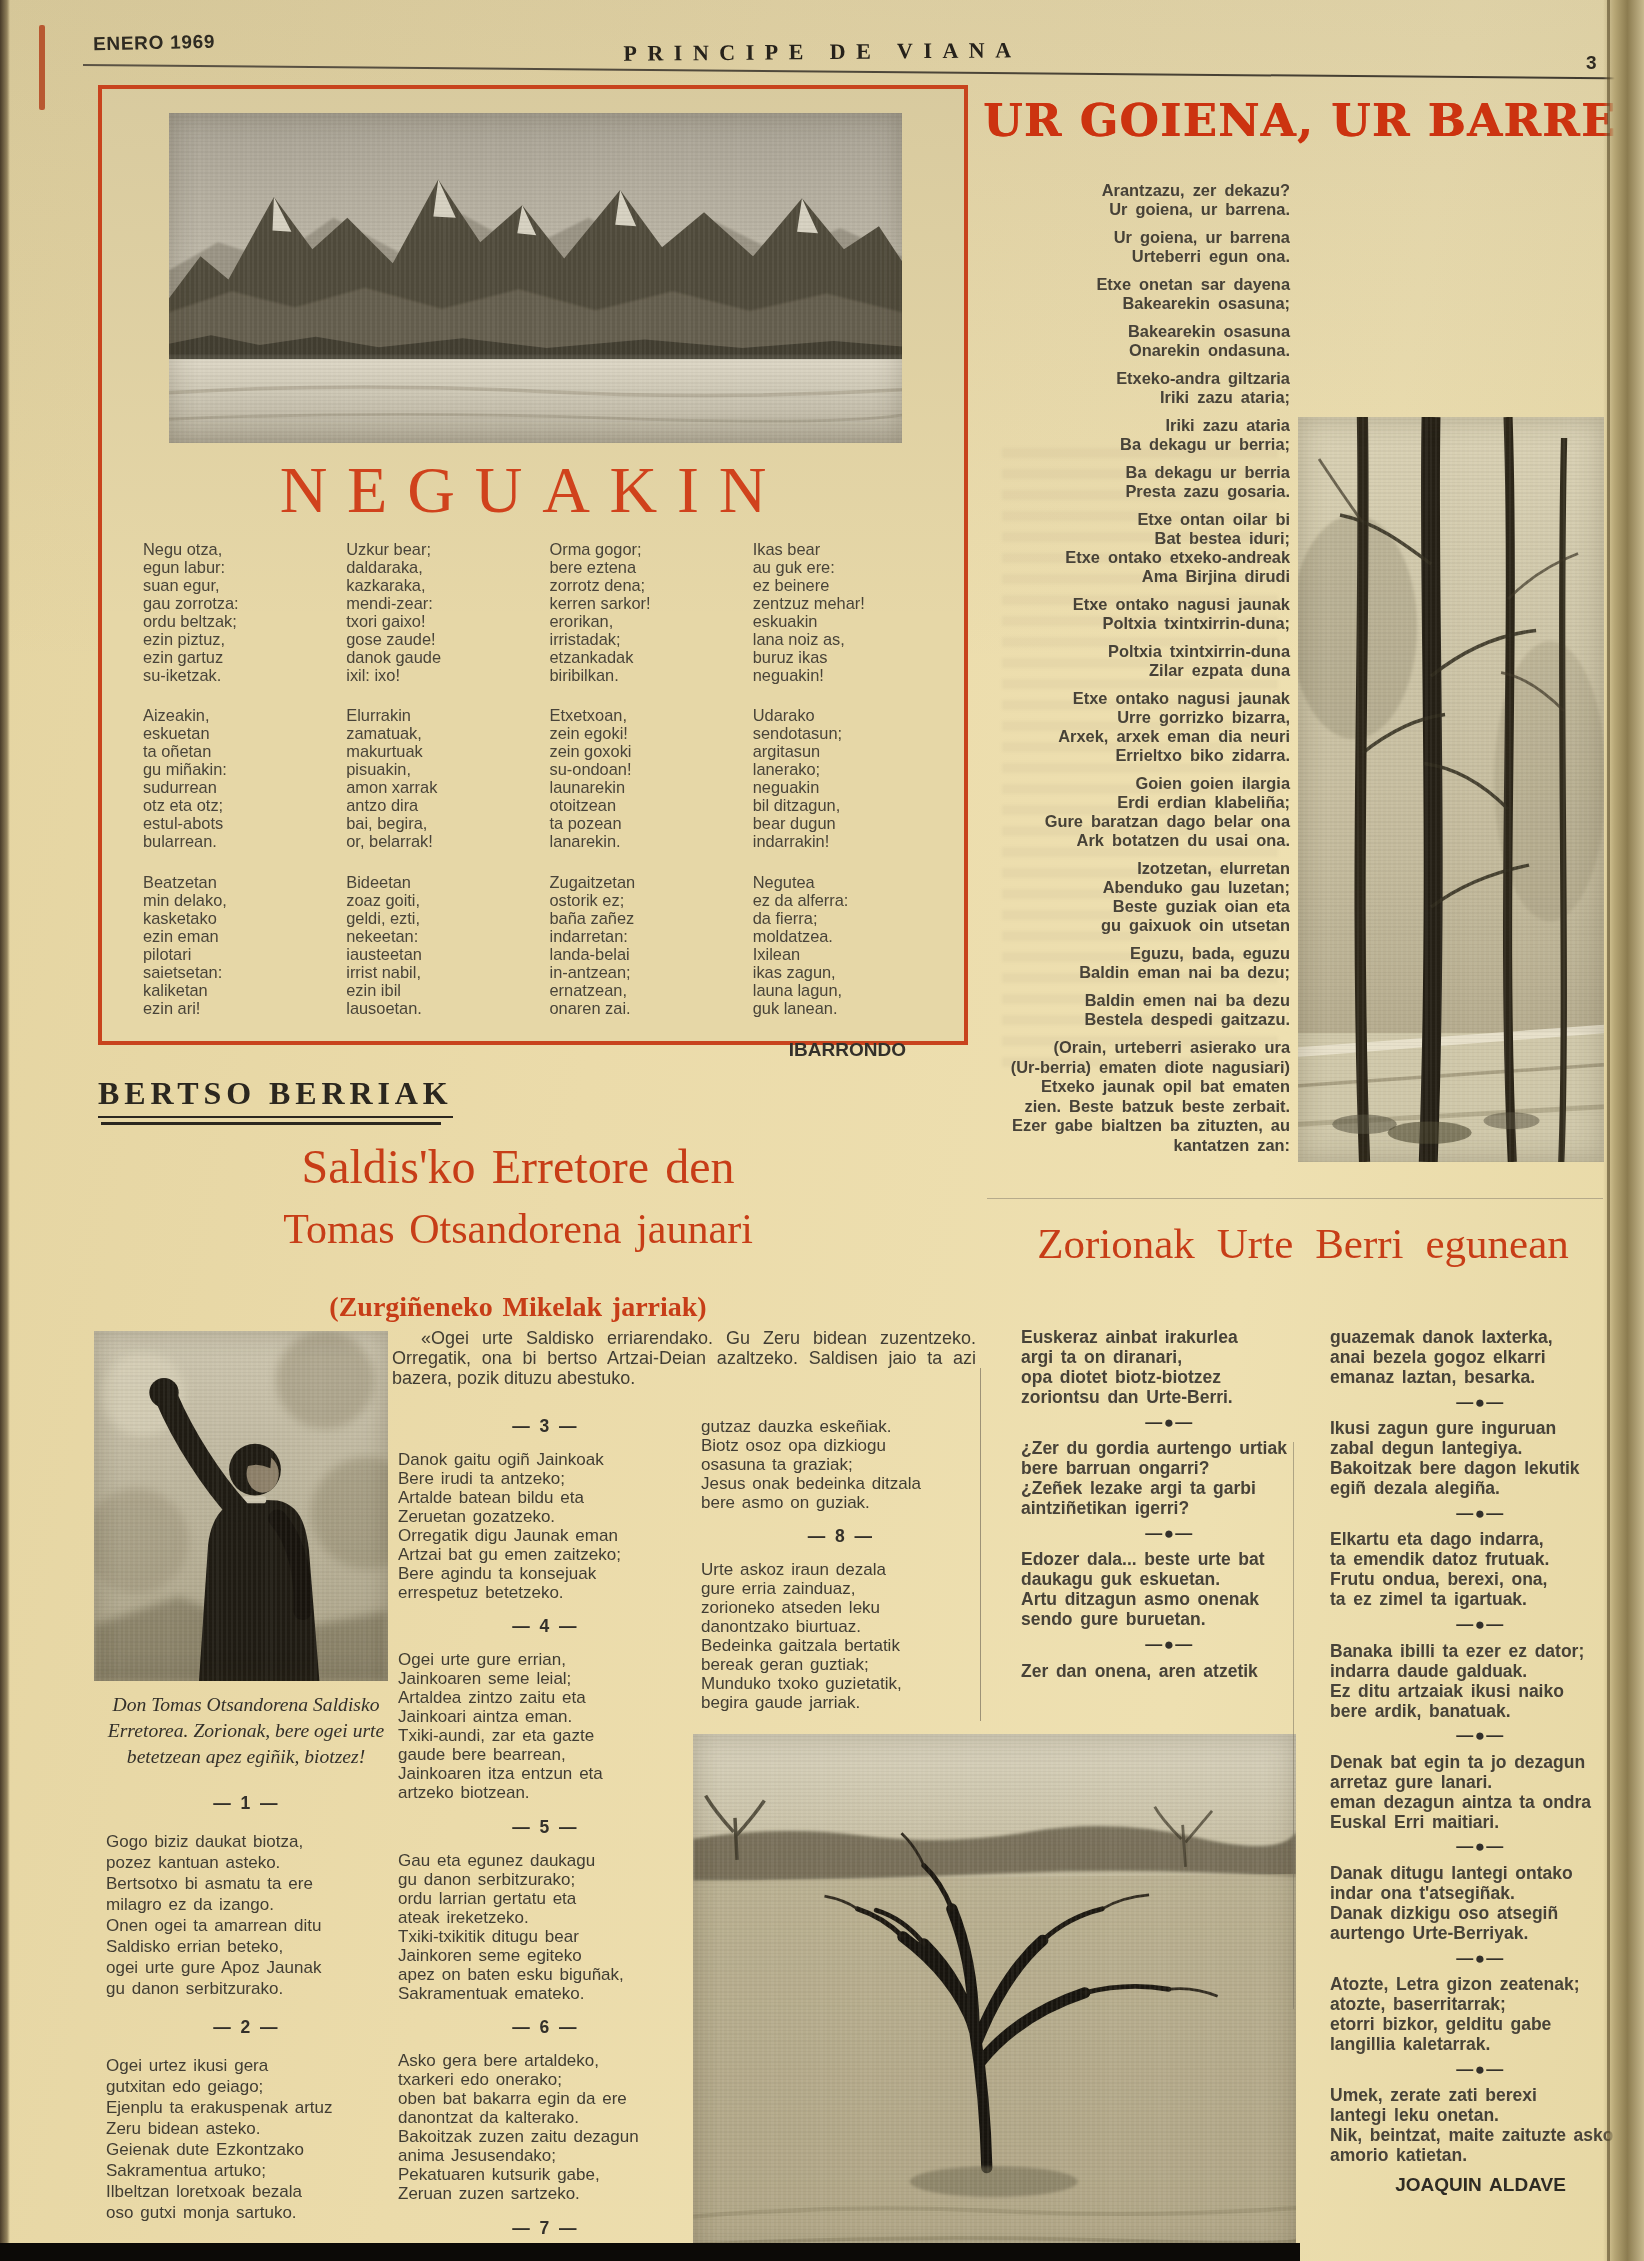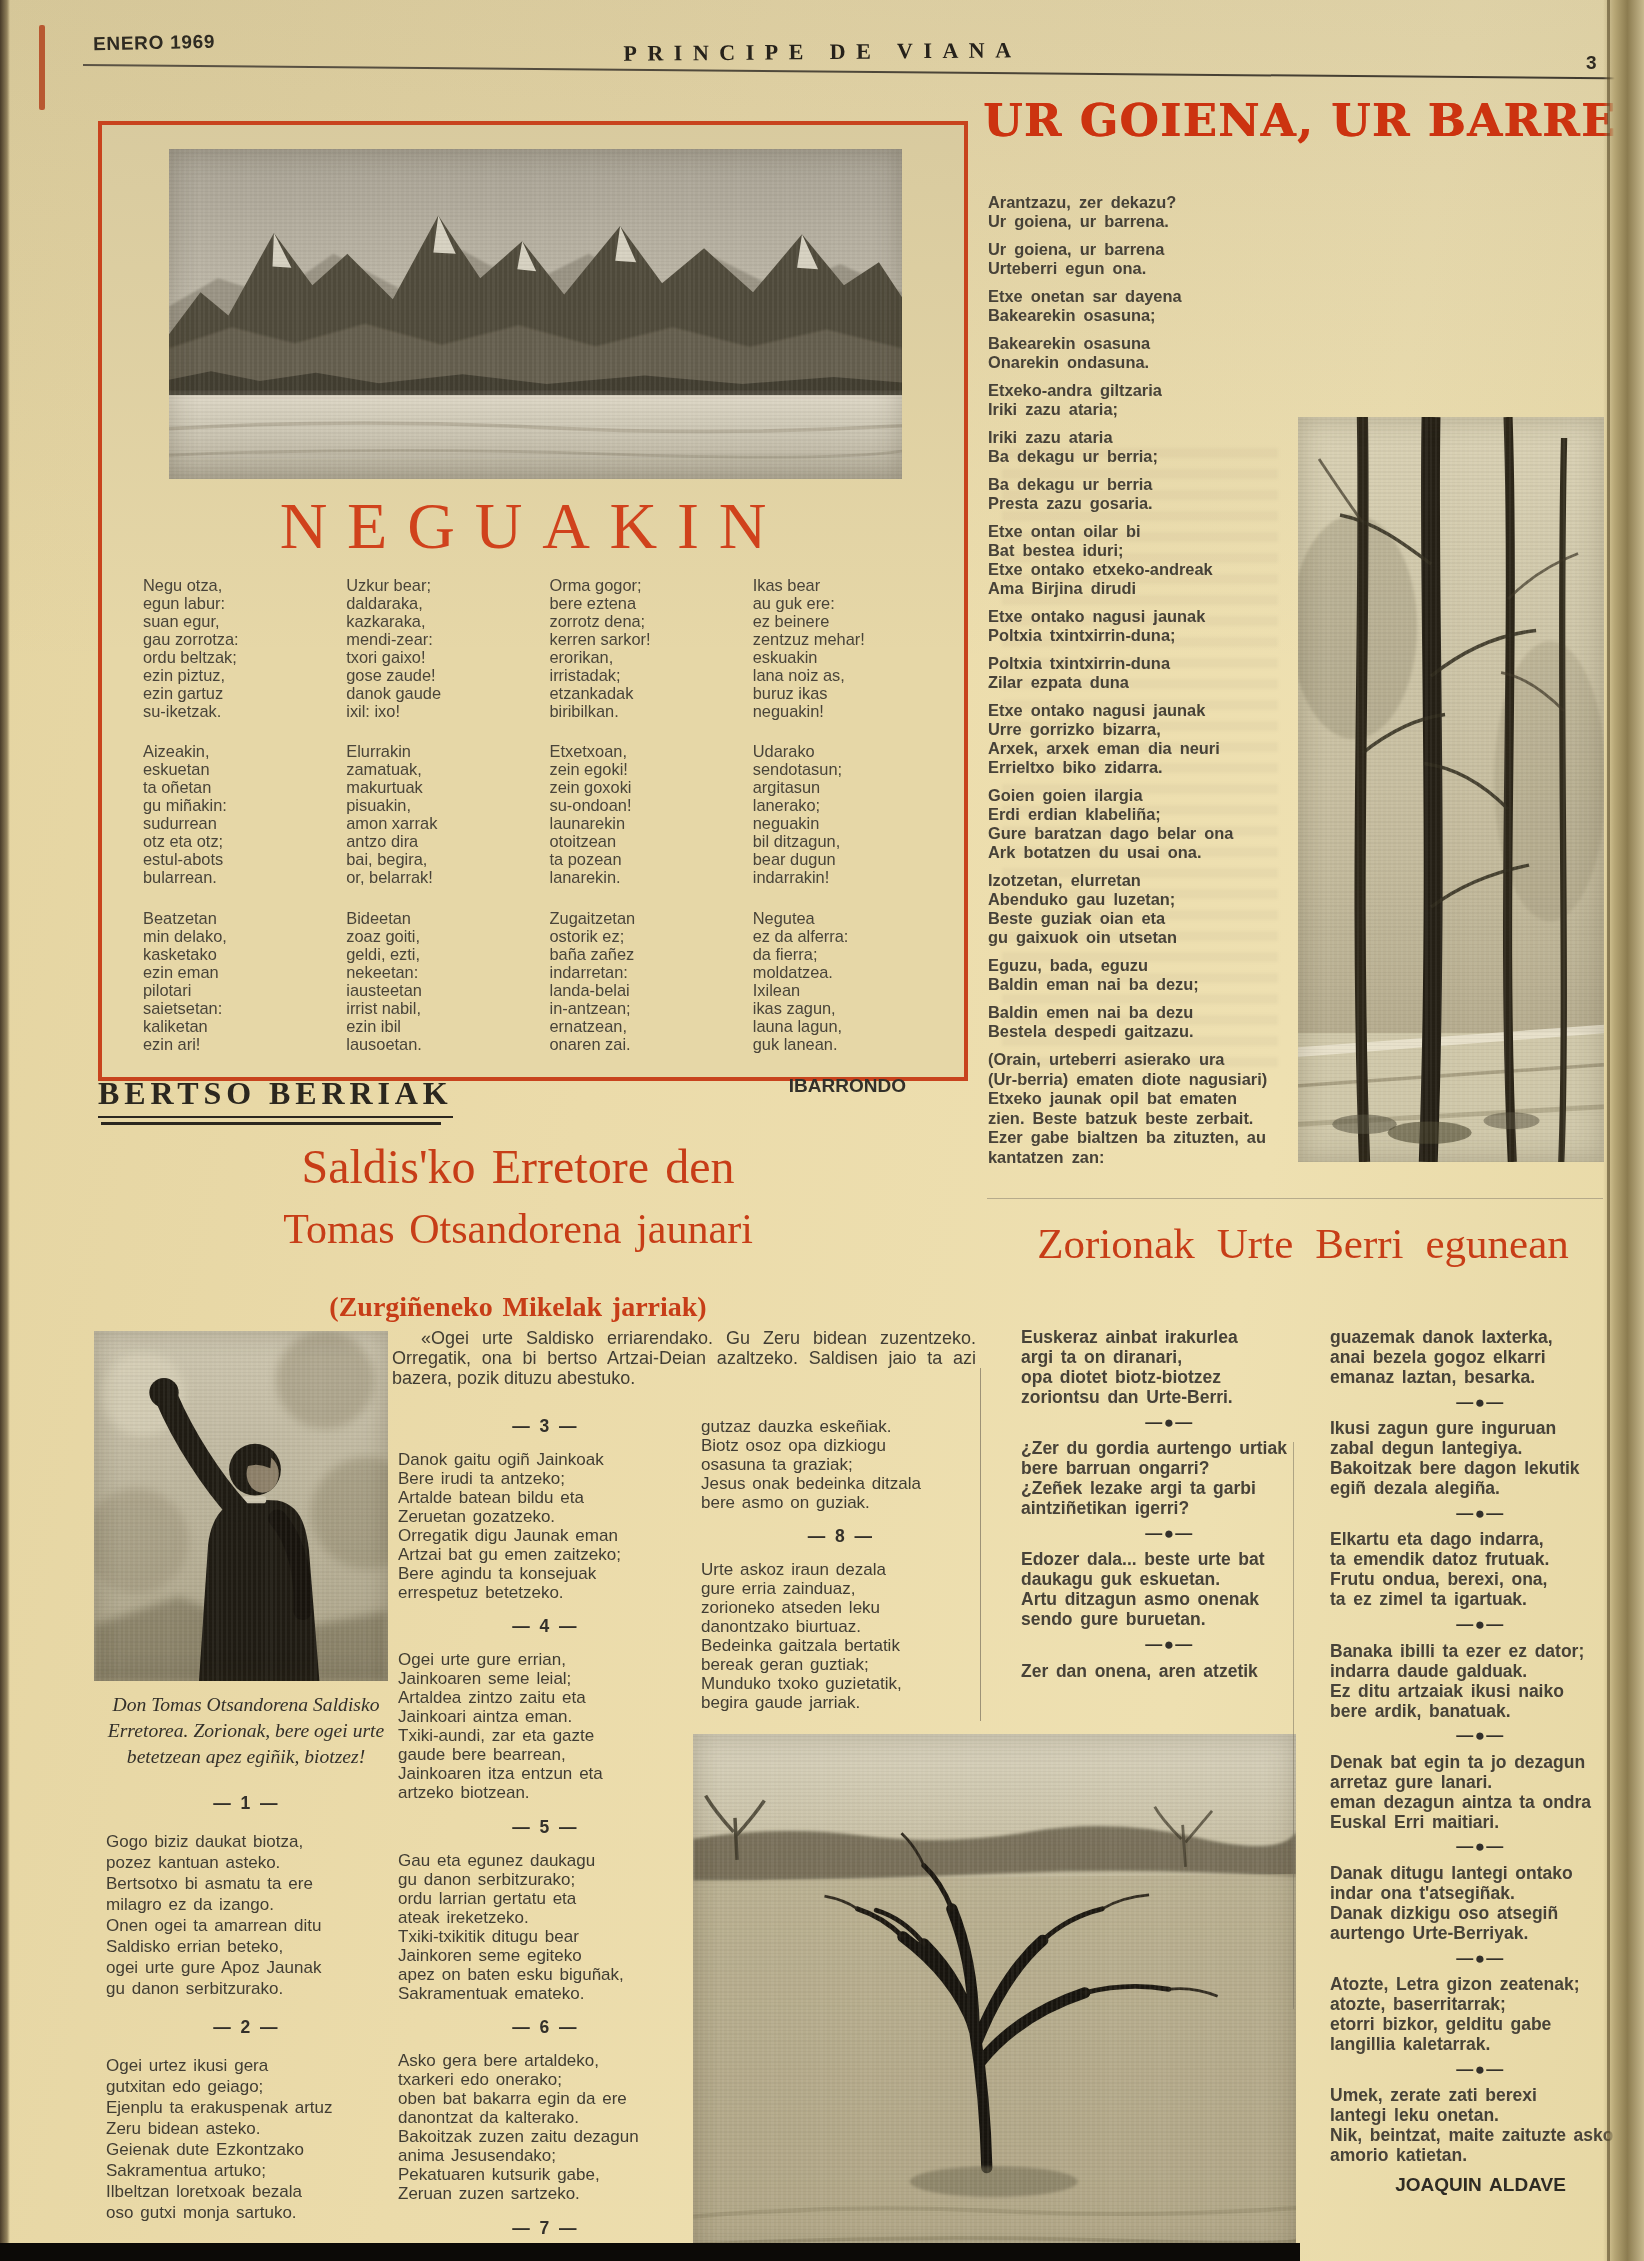--- a/index.html
+++ b/index.html
@@ -25,40 +25,40 @@
 
   
   .h-date{left:93px;top:32px;font-size:19px;font-weight:bold;letter-spacing:0.7px;color:#2f2b22;transform:rotate(-1.2deg);}
   .h-title{left:0;top:39px;width:1645px;text-align:center;font-family:"Liberation Serif",serif;font-weight:bold;
            font-size:22px;letter-spacing:10.5px;color:#26221b;transform:rotate(-0.5deg);}
   .h-page{left:1586px;top:52px;font-size:19px;font-weight:bold;color:#2f2b22;}
   .h-rule{left:83px;top:64px;width:1550px;height:2.1px;background:linear-gradient(90deg,#5b5344,#3f3a2f);
           transform:rotate(0.5deg);transform-origin:left center;}
 
   
-  .neg-box{left:98px;top:85px;width:870px;height:960px;border:4.2px solid #c8431d;background:#e6d7a7;box-sizing:border-box;margin-top:36px;}
+  .neg-box{left:98px;top:85px;width:870px;height:960px;border:4.2px solid #c8431d;background:#e6d7a7;box-sizing:border-box;}
   .neg-shade{left:0;top:0;width:100%;height:56%;background:linear-gradient(180deg,rgba(118,112,100,.12),rgba(118,112,100,0));pointer-events:none;}
   .photo{overflow:hidden;}
   .photo::after{content:"";position:absolute;inset:0;pointer-events:none;
      background:repeating-linear-gradient(0deg,rgba(60,55,45,.05) 0 1.4px,rgba(0,0,0,0) 1.4px 3.5px),
                 repeating-linear-gradient(90deg,rgba(255,252,240,.05) 0 2.1px,rgba(0,0,0,0) 2.1px 4.9px);
      box-shadow:inset 0 0 28px rgba(60,50,30,.25);}
   .neg-photo{left:67px;top:24px;width:733px;height:330px;}
   .neg-title{left:0;top:363px;width:100%;text-align:center;font-family:"Liberation Serif",serif;
              font-size:66px;letter-spacing:.30em;color:#d0421c;}
   .neg-cols{left:41px;top:451px;width:789px;display:flex;gap:24px;}
   .neg-col{flex:1;min-width:0;}
   .neg-st{font-size:16.4px;line-height:18px;margin-bottom:22.4px;color:#494439;}
   .neg-sig{font-weight:bold;font-size:19px;margin-top:2.8px;padding-left:36px;color:#33302a;}
 
   
   .ug-title{left:983px;top:94px;width:651px;font-family:"DejaVu Serif",serif;font-weight:bold;
             font-size:45px;letter-spacing:1.4px;color:#cc3310;text-shadow:0.7px 0 0 #cc3310;white-space:nowrap;}
   .ug-col{font-size:16.4px;line-height:19px;font-weight:bold;color:#474238;word-spacing:3.5px;}
-  .ug-left{left:988px;top:193px;width:302px;}
+  .ug-left{left:988px;top:181px;width:302px;text-align:right;}
   .ug-right{left:1300px;top:181px;width:302px;}
   .ug-st{margin-bottom:9px;}
   .ug-note{margin-top:5.6px;line-height:19.6px;}
   .ug-date{margin-top:7px;text-align:center;padding-right:21px;}
   .tree-photo{left:1298px;top:417px;width:306px;height:745px;}
   .ug-hrule{left:987px;top:1198px;width:616px;height:1.4px;background:#8a8270;opacity:.55;}
 
   
   .bb-head{left:98px;top:1075px;font-family:"Liberation Serif",serif;font-weight:bold;font-size:32px;
            letter-spacing:4.9px;color:#2b271f;border-bottom:2.8px solid #2b271f;padding-bottom:4.2px;}

